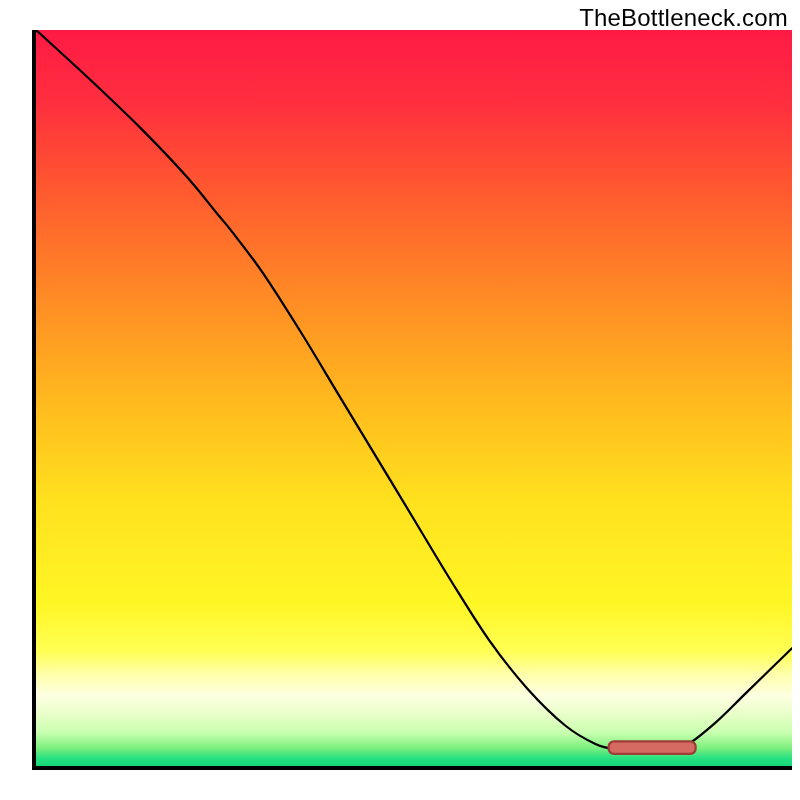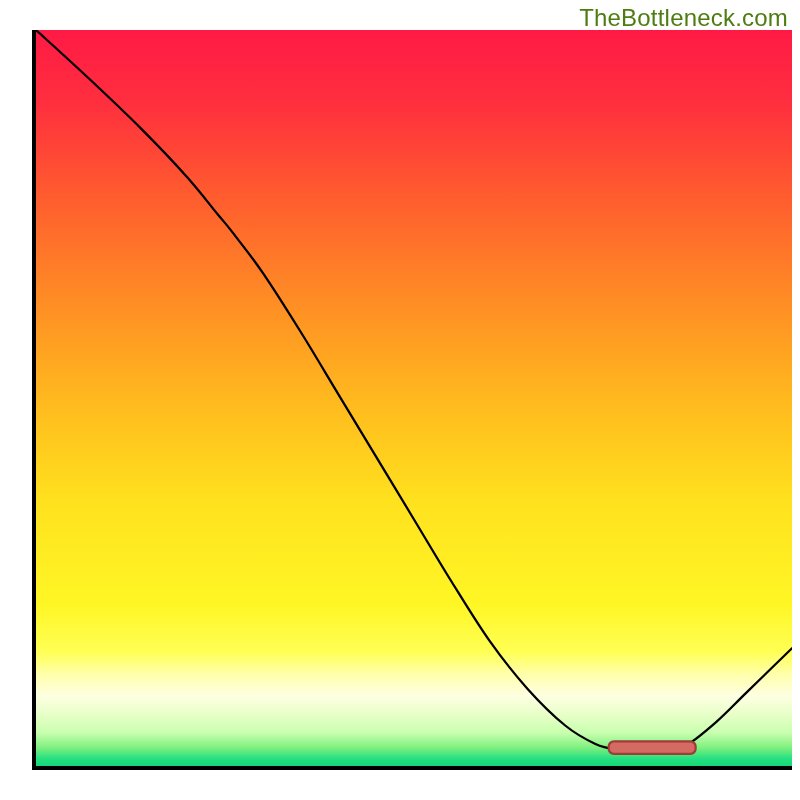--- a/index.html
+++ b/index.html
@@ -13,21 +13,21 @@
   }
   .wrap {
     position: relative;
     width: 800px;
     height: 800px;
   }
   .watermark {
     position: absolute;
     top: 4px;
     right: 12px;
-    color: #4d7c0f;
+    color: #000000;
     font-size: 24px;
     font-weight: 400;
     letter-spacing: 0.2px;
     z-index: 3;
   }
   .plot {
     position: absolute;
     box-sizing: border-box;
     border-left: 4px solid #000;
     border-bottom: 4px solid #000;

